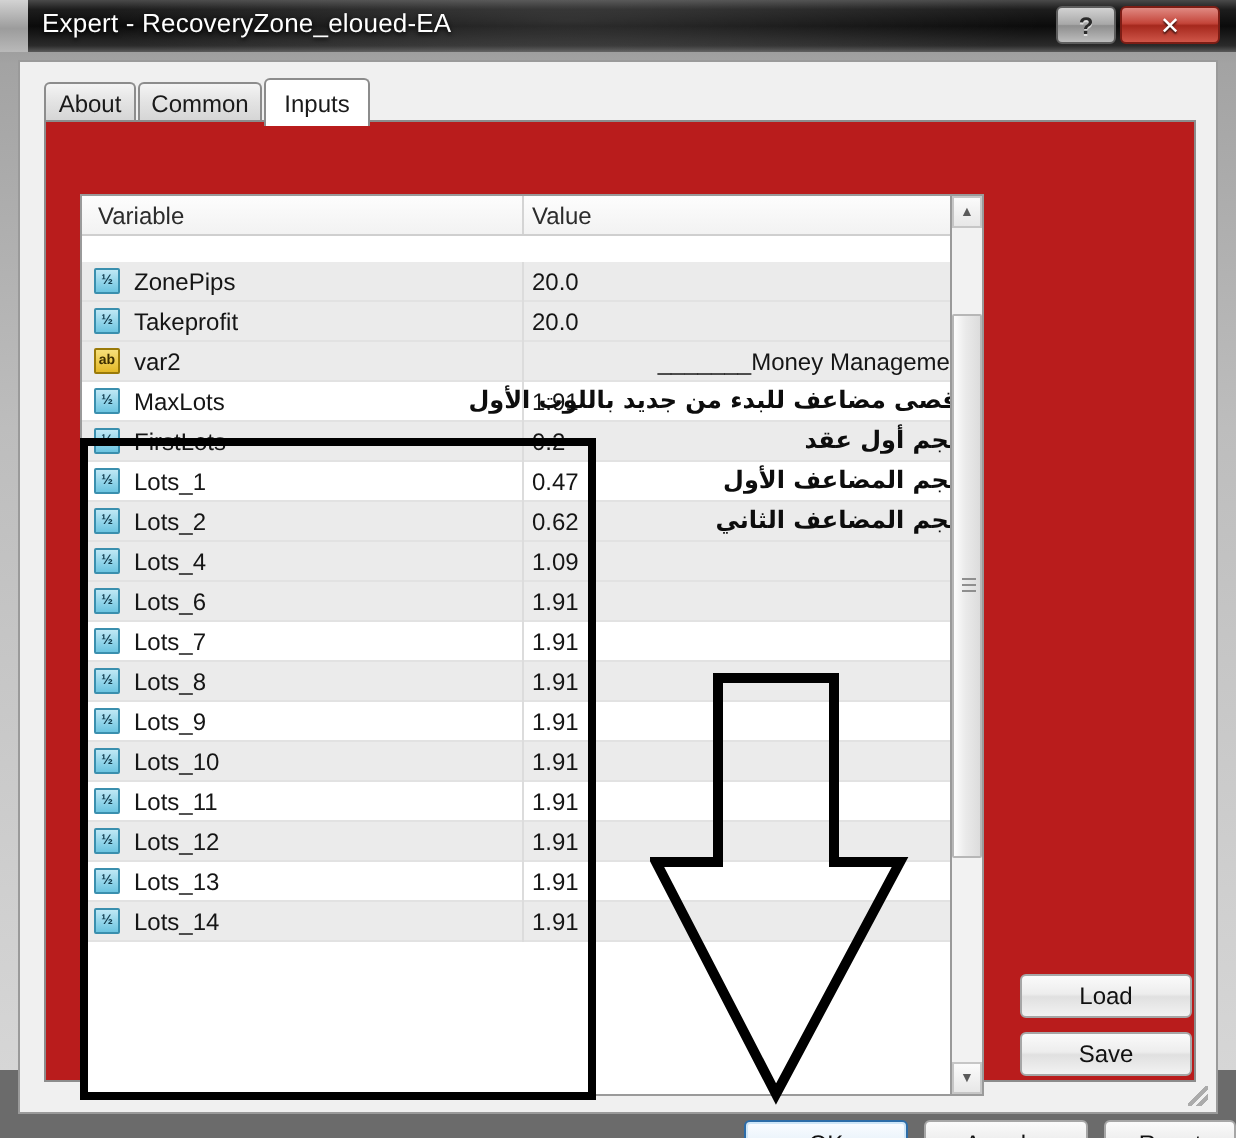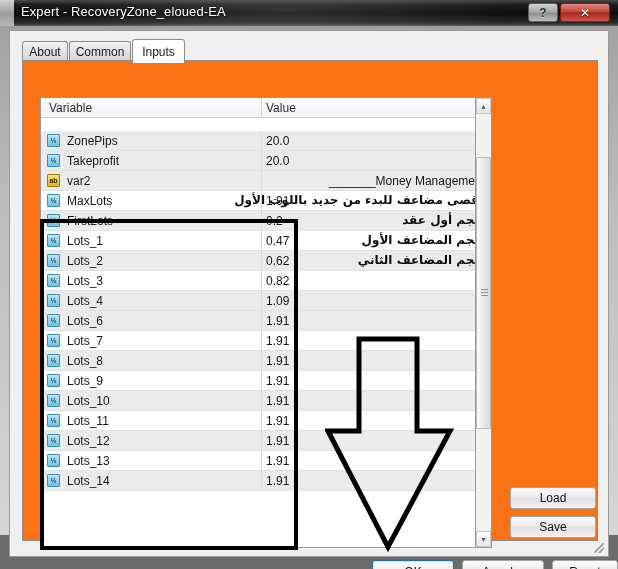--- a/index.html
+++ b/index.html
@@ -87,21 +87,21 @@
     z-index:5;
     text-align:center;
   }
   #tab-about{left:0;width:46px;}
   #tab-common{left:47px;width:62px;}
   #tab-inputs{left:110px;width:53px;}
 
   
   #tabpage{
     position:absolute;left:12px;top:29px;width:576px;height:481px;
-    background:#f97316;
+    background:#b91c1c;
     border:1px solid #8c8c8c;
     box-sizing:border-box;
   }
 
   
   #grid{
     position:absolute;left:17px;top:36px;width:452px;height:451px;
     background:#ffffff;
     border:1px solid #9a9a9a;
     box-sizing:border-box;
@@ -312,26 +312,20 @@
               <div class="cell-val">0.47</div>
               <div class="cell-note">حجم المضاعف الأول</div>
             </div>
             <div class="row alt">
               <div class="cell-icon ic-double">½</div>
               <div class="cell-name">Lots_2</div>
               <div class="vsep"></div>
               <div class="cell-val">0.62</div>
               <div class="cell-note">حجم المضاعف الثاني</div>
             </div>
-            <div class="row white">
-              <div class="cell-icon ic-double">½</div>
-              <div class="cell-name">Lots_3</div>
-              <div class="vsep"></div>
-              <div class="cell-val">0.82</div>
-            </div>
             <div class="row alt">
               <div class="cell-icon ic-double">½</div>
               <div class="cell-name">Lots_4</div>
               <div class="vsep"></div>
               <div class="cell-val">1.09</div>
             </div>
             <div class="row alt">
               <div class="cell-icon ic-double">½</div>
               <div class="cell-name">Lots_6</div>
               <div class="vsep"></div>

